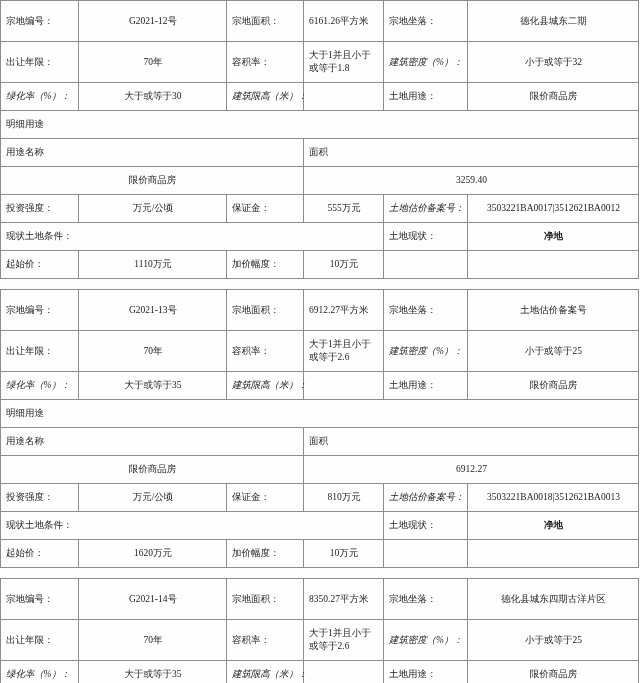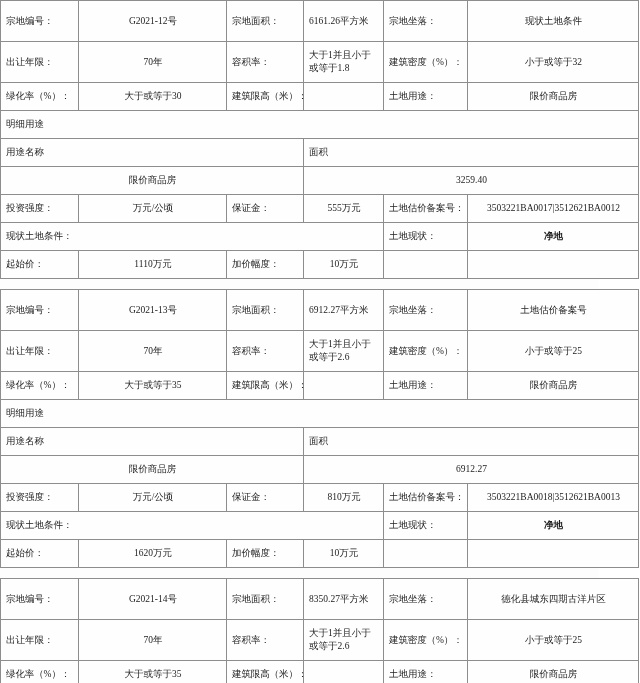--- a/index.html
+++ b/index.html
@@ -66,20 +66,21 @@
   }
   .bold-val {
     font-weight: bold;
   }
   .blockgap {
     height: 10px;
   }
   .tiny {
     font-size: 8.3px;
     letter-spacing: -0.1px;
+    font-style: italic;
   }
   .wrapval {
     text-align: left;
     white-space: normal;
   }
   .nowrapsmall {
     font-size: 8.6px;
     white-space: nowrap;
     margin-top: 15px;
   }
@@ -98,21 +99,21 @@
         <col class="c5">
         <col class="c6">
       </colgroup>
     <tbody>
       <tr>
         <td class="lbl tall">宗地编号：</td>
         <td class="val">G2021-12号</td>
         <td class="lbl">宗地面积：</td>
         <td class="val wrapval">6161.26平方米</td>
         <td class="lbl">宗地坐落：</td>
-        <td class="val">现状土地条件</td>
+        <td class="val">德化县城东二期</td>
       </tr>
       <tr>
         <td class="lbl tall">出让年限：</td>
         <td class="val">70年</td>
         <td class="lbl">容积率：</td>
         <td class="val wrapval">大于1并且小于或等于1.8</td>
         <td class="lbl tiny">建筑密度（%）：</td>
         <td class="val">小于或等于32</td>
       </tr>
       <tr>

